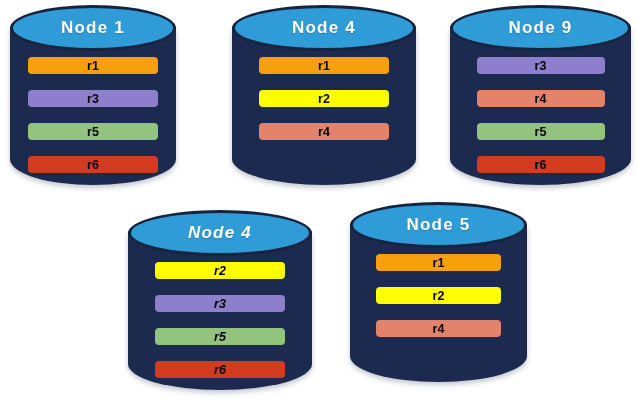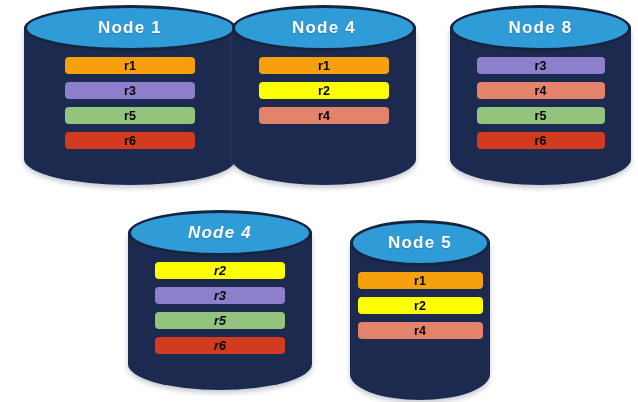--- a/index.html
+++ b/index.html
@@ -65,35 +65,35 @@
   .replica-stack {
     position: absolute;
     left: 0;
     top: 0;
     width: 100%;
     z-index: 5;
   }
   .replica-bar {
     height: 17px;
     border-radius: 4px;
-    margin: 0 auto 8px auto;
+    margin: 0 auto 16px auto;
     display: flex;
     align-items: center;
     justify-content: center;
     font-size: 12.5px;
     font-weight: bold;
     color: #000000;
     box-sizing: border-box;
   }
 </style>
 </head>
 <body>
 
 <div id="canvas">
-    <div class="node" style="left: 24px; top: 5px; width: 212px; height: 180px;">
+    <div class="node" style="left: 10px; top: 5px; width: 166px; height: 180px;">
       <div class="cyl-body" style="height: 158px; background: rgb(27, 42, 78);"></div>
       <div class="cyl-top" style="background: rgb(47, 155, 215); border-color: rgb(21, 36, 63);"></div>
       <div class="cyl-title" style="color: rgb(255, 255, 255);">Node  1</div>
       <div class="replica-stack" style="top: 52px;">
         <div class="replica-bar" style="background: rgb(245, 160, 12); width: 130px;">r1</div>
         <div class="replica-bar" style="background: rgb(142, 127, 204); width: 130px;">r3</div>
         <div class="replica-bar" style="background: rgb(146, 196, 125); width: 130px;">r5</div>
         <div class="replica-bar" style="background: rgb(210, 59, 32); width: 130px;">r6</div>
       </div>
     </div>
@@ -103,40 +103,40 @@
       <div class="cyl-title" style="color: rgb(255, 255, 255);">Node  4</div>
       <div class="replica-stack" style="top: 52px;">
         <div class="replica-bar" style="background: rgb(245, 160, 12); width: 130px;">r1</div>
         <div class="replica-bar" style="background: rgb(255, 255, 0); width: 130px;">r2</div>
         <div class="replica-bar" style="background: rgb(227, 131, 107); width: 130px;">r4</div>
       </div>
     </div>
     <div class="node" style="left: 450px; top: 5px; width: 181px; height: 180px;">
       <div class="cyl-body" style="height: 158px; background: rgb(27, 42, 78);"></div>
       <div class="cyl-top" style="background: rgb(47, 155, 215); border-color: rgb(21, 36, 63);"></div>
-      <div class="cyl-title" style="color: rgb(255, 255, 255);">Node  8</div>
+      <div class="cyl-title" style="color: rgb(255, 255, 255);">Node  9</div>
       <div class="replica-stack" style="top: 52px;">
         <div class="replica-bar" style="background: rgb(142, 127, 204); width: 128px;">r3</div>
         <div class="replica-bar" style="background: rgb(227, 131, 107); width: 128px;">r4</div>
         <div class="replica-bar" style="background: rgb(146, 196, 125); width: 128px;">r5</div>
         <div class="replica-bar" style="background: rgb(210, 59, 32); width: 128px;">r6</div>
       </div>
     </div>
     <div class="node" style="left: 128px; top: 210px; width: 184px; height: 180px; font-style: italic;">
       <div class="cyl-body" style="height: 158px; background: rgb(27, 42, 78);"></div>
       <div class="cyl-top" style="background: rgb(47, 155, 215); border-color: rgb(21, 36, 63);"></div>
       <div class="cyl-title" style="color: rgb(255, 255, 255);">Node  4</div>
       <div class="replica-stack" style="top: 52px;">
         <div class="replica-bar" style="background: rgb(255, 255, 0); width: 130px;">r2</div>
         <div class="replica-bar" style="background: rgb(142, 127, 204); width: 130px;">r3</div>
         <div class="replica-bar" style="background: rgb(146, 196, 125); width: 130px;">r5</div>
         <div class="replica-bar" style="background: rgb(210, 59, 32); width: 130px;">r6</div>
       </div>
     </div>
-    <div class="node" style="left: 350px; top: 220px; width: 140px; height: 180px;">
+    <div class="node" style="left: 350px; top: 202px; width: 177px; height: 180px;">
       <div class="cyl-body" style="height: 158px; background: rgb(27, 42, 78);"></div>
       <div class="cyl-top" style="background: rgb(47, 155, 215); border-color: rgb(21, 36, 63);"></div>
       <div class="cyl-title" style="color: rgb(255, 255, 255);">Node  5</div>
       <div class="replica-stack" style="top: 52px;">
         <div class="replica-bar" style="background: rgb(245, 160, 12); width: 125px;">r1</div>
         <div class="replica-bar" style="background: rgb(255, 255, 0); width: 125px;">r2</div>
         <div class="replica-bar" style="background: rgb(227, 131, 107); width: 125px;">r4</div>
       </div>
     </div>
   </div>

